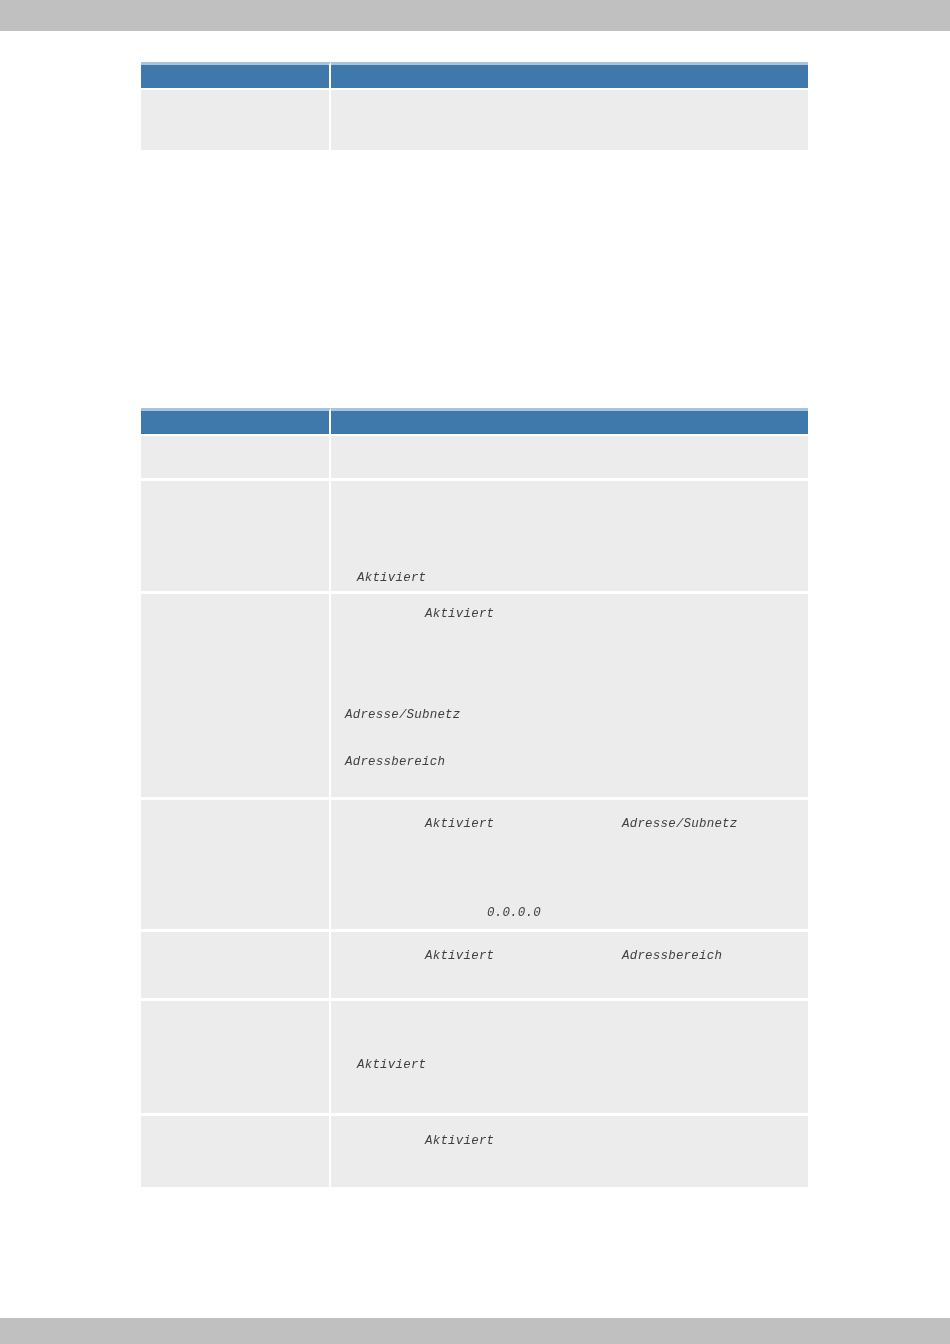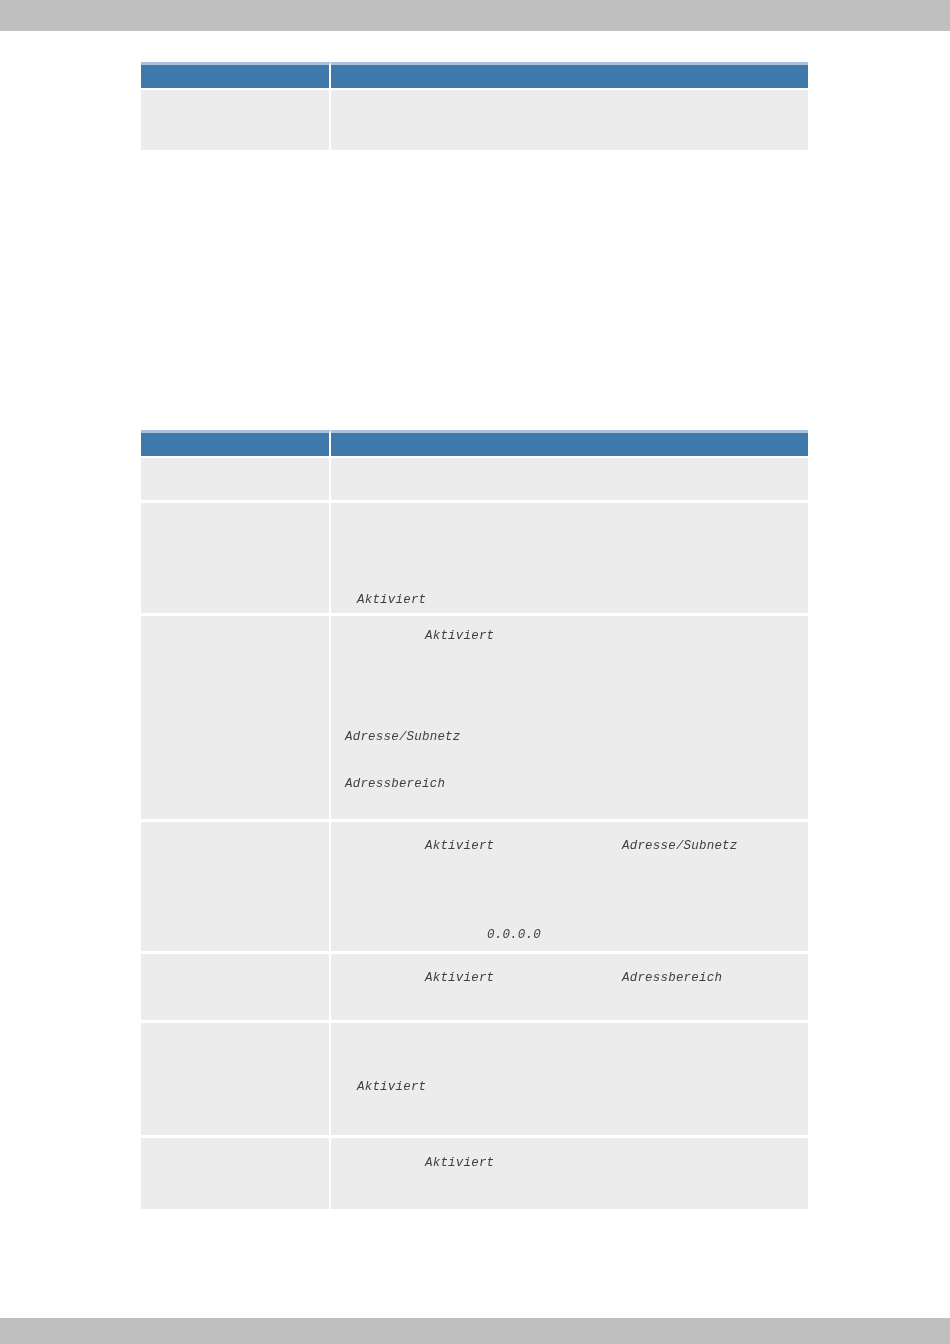--- a/index.html
+++ b/index.html
@@ -41,21 +41,21 @@
 
   .doc-table {
     position: absolute;
     left: 141px;
     width: 667px;
     border-collapse: separate;
     border-spacing: 0;
     table-layout: fixed;
   }
   #table-1 { top: 31px; }
-  #table-2 { top: 399px; }
+  #table-2 { top: 377px; }
 
   .doc-table col.c-label { width: 190px; }
   .doc-table col.c-value { width: 477px; }
 
   .doc-table thead th {
     background: #3f78ab;
     border-top: 3px solid #a8c3dc;
     border-right: 2px solid #ffffff;
     padding: 0;
     margin: 0;

